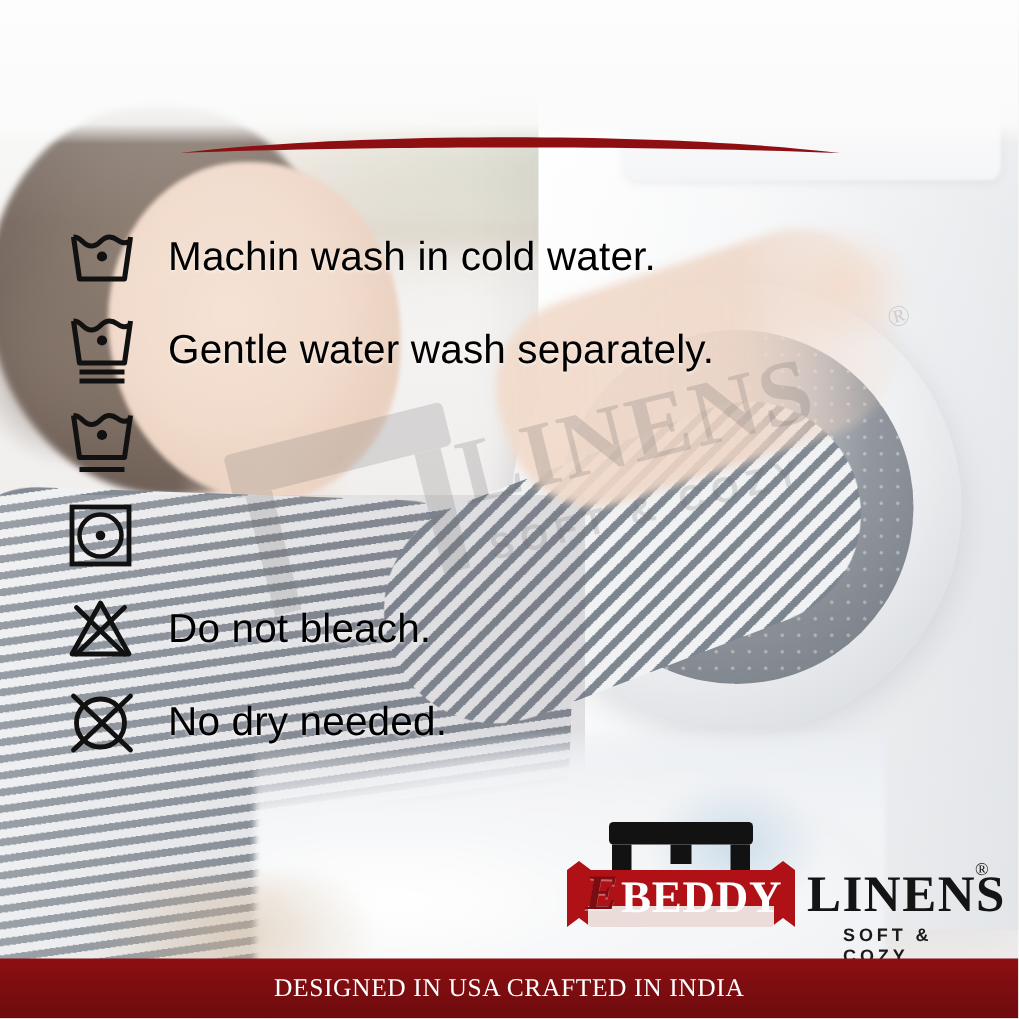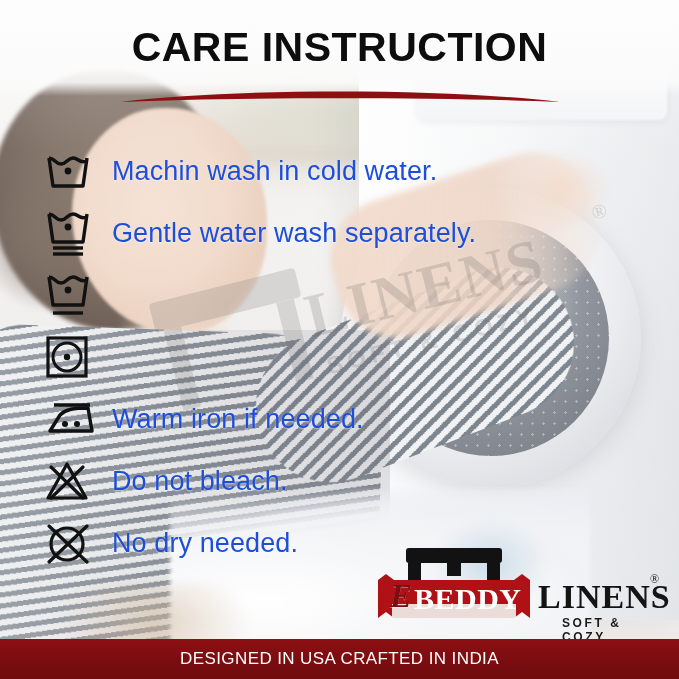--- a/index.html
+++ b/index.html
@@ -222,21 +222,21 @@
     height:62px;
   }
   .icon-cell{
     width:68px;min-width:68px;height:56px;
     display:flex;align-items:center;justify-content:flex-start;
   }
   .icon-cell svg{display:block;}
   .row-text{
     font-family:"Liberation Sans", sans-serif;
     font-size:27px;
-    color:#1d4ed8;
+    color:#000000;
     letter-spacing:.1px;
     white-space:nowrap;
     text-shadow:0 1px 2px rgba(255,255,255,.55);
   }
 
   
   .brand{
     position:absolute;left:378px;top:548px;width:290px;height:88px;
   }
   .brand-bed{
@@ -277,21 +277,21 @@
     font-weight:bold;font-size:12px;color:#1a1a1a;letter-spacing:2.6px;
   }
 
   
   .footer{
     position:absolute;left:0;bottom:0;width:679px;height:40px;
     background:linear-gradient(180deg,#8d0f12 0%,#7d0d10 48%,#6e0b0e 100%);
     display:flex;align-items:center;justify-content:center;
   }
   .footer-text{
-    font-family:Liberation Sans, sans-serif;
+    font-family:Liberation Serif, serif;
     font-size:17px;color:#ffffff;letter-spacing:.4px;font-weight:normal;
     white-space:nowrap;
   }
 </style>
 </head>
 <body>
 
 <div id="card">
 
   <div class="photo">
@@ -328,21 +328,20 @@
   <div class="watermark">
     <div class="wm-bed">
       <div class="wm-bed-r"></div>
     </div>
     <div class="wm-text">LINENS</div>
     <div class="wm-reg">®</div>
     <div class="wm-sub">SOFT &amp; COZY</div>
   </div>
 
   <div class="header-band"></div>
-  <div class="title">CARE INSTRUCTION</div>
   <div class="swoosh">
     <svg width="444" height="16" viewBox="0 0 444 16">
       <path d="M2 14 C 120 0, 324 0, 442 14 C 324 9, 120 9, 2 14 Z" fill="#8d0f12"></path>
     </svg>
   </div>
 
   <div class="rows">
 
     <div class="row">
       <div class="icon-cell">
@@ -388,31 +387,20 @@
     <div class="row">
       <div class="icon-cell">
         <svg width="46" height="46" viewBox="0 0 46 46">
           <rect x="4" y="4" width="38" height="38" fill="none" stroke="#111" stroke-width="3.2"></rect>
           <circle cx="23" cy="23" r="14" fill="none" stroke="#111" stroke-width="3"></circle>
           <circle cx="23" cy="23" r="3.2" fill="#111"></circle>
         </svg>
       </div>
     </div>
 
-    <div class="row">
-      <div class="icon-cell">
-        <svg width="54" height="44" viewBox="0 0 54 44">
-          <path d="M10 8 L46 8" fill="none" stroke="#111" stroke-width="3.4" stroke-linecap="butt"></path>
-          <path d="M16 18 C 22 12, 30 11, 44 11 L48 34 L6 34 Z" fill="none" stroke="#111" stroke-width="3.4" stroke-linejoin="round"></path>
-          <circle cx="21" cy="27" r="3" fill="#111"></circle>
-          <circle cx="33" cy="27" r="3" fill="#111"></circle>
-        </svg>
-      </div>
-      <div class="row-text">Warm iron if needed.</div>
-    </div>
 
     <div class="row">
       <div class="icon-cell">
         <svg width="46" height="44" viewBox="0 0 46 44">
           <path d="M23 5 L42 39 L4 39 Z" fill="none" stroke="#111" stroke-width="3.2" stroke-linejoin="round"></path>
           <path d="M7 8 L39 39" fill="none" stroke="#111" stroke-width="3.2" stroke-linecap="round"></path>
           <path d="M39 8 L7 39" fill="none" stroke="#111" stroke-width="3.2" stroke-linecap="round"></path>
         </svg>
       </div>
       <div class="row-text">Do not bleach.</div>

